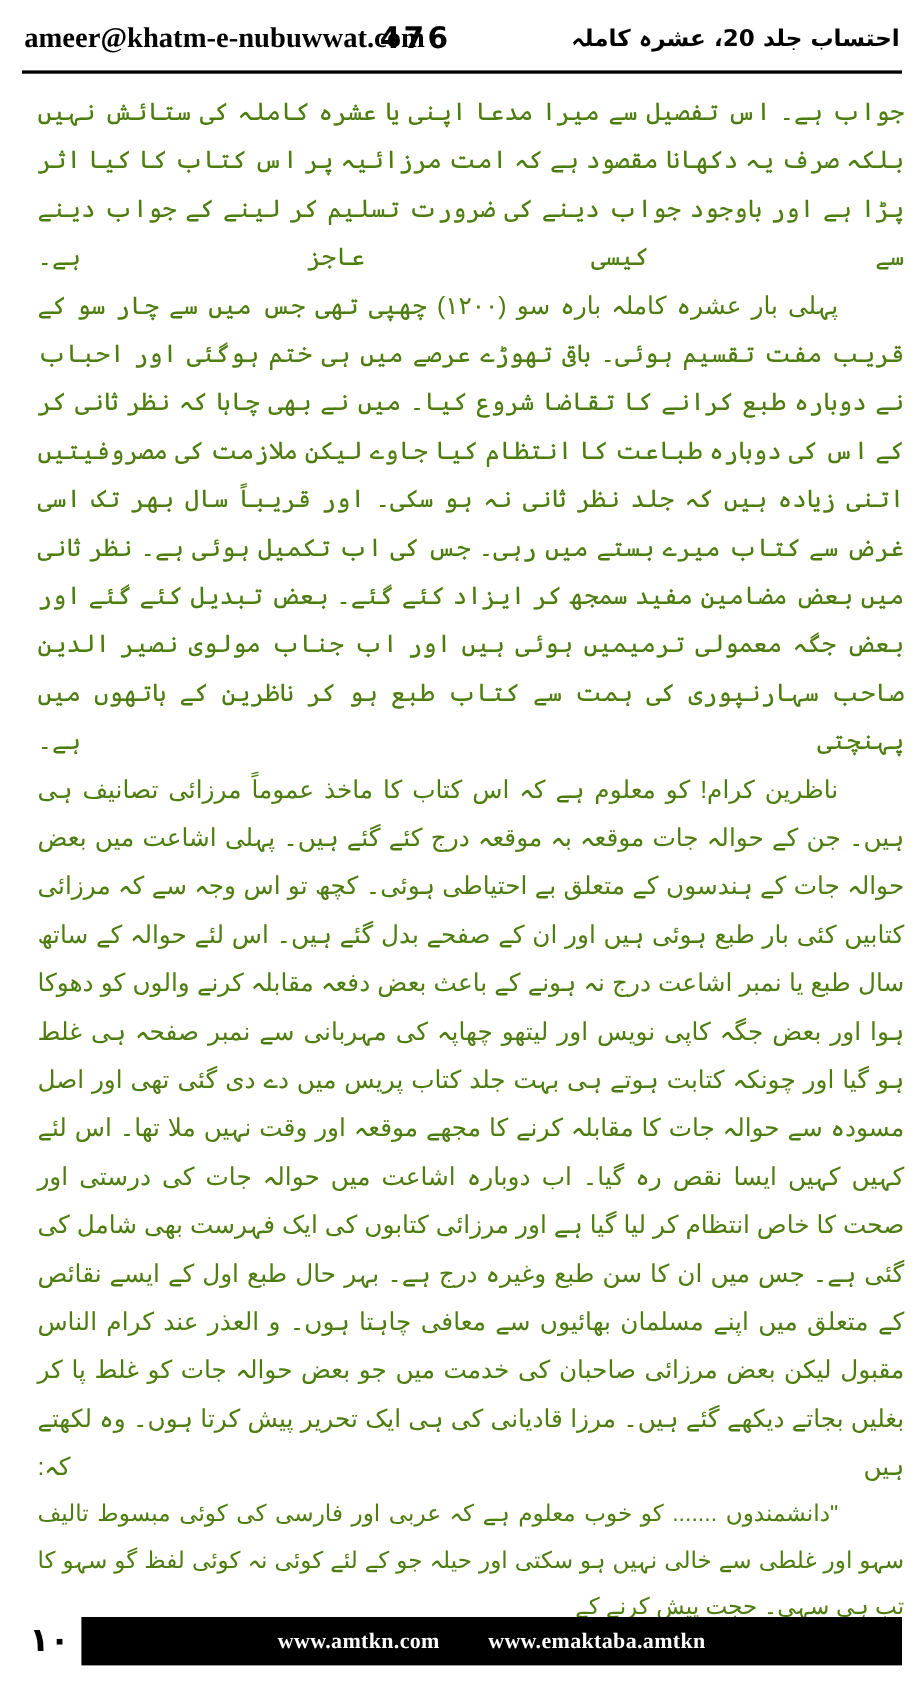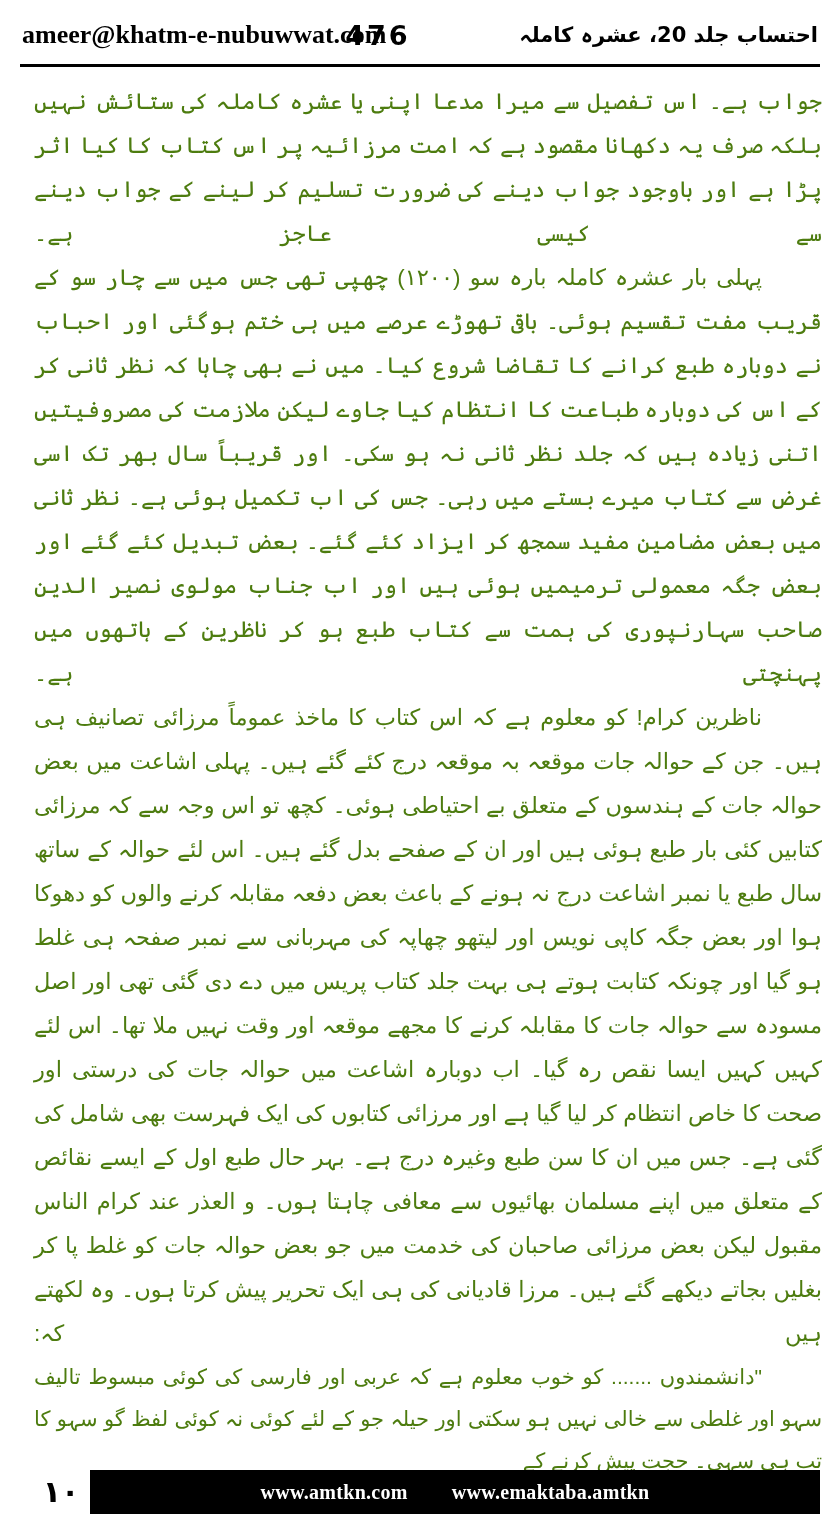--- a/index.html
+++ b/index.html
@@ -87,21 +87,21 @@
     text-align-last: right;
   }
   .quote-block {
     font-size: 21px;
     line-height: 42px;
   }
 
   
   .footer {
     position: absolute;
-    left: 16px;
+    left: 0;
     right: 0;
     bottom: 0;
     height: 86px;
   }
   .footer-bar {
     position: absolute;
     left: 74px;
     right: 20px;
     top: 16px;
     height: 44px;

